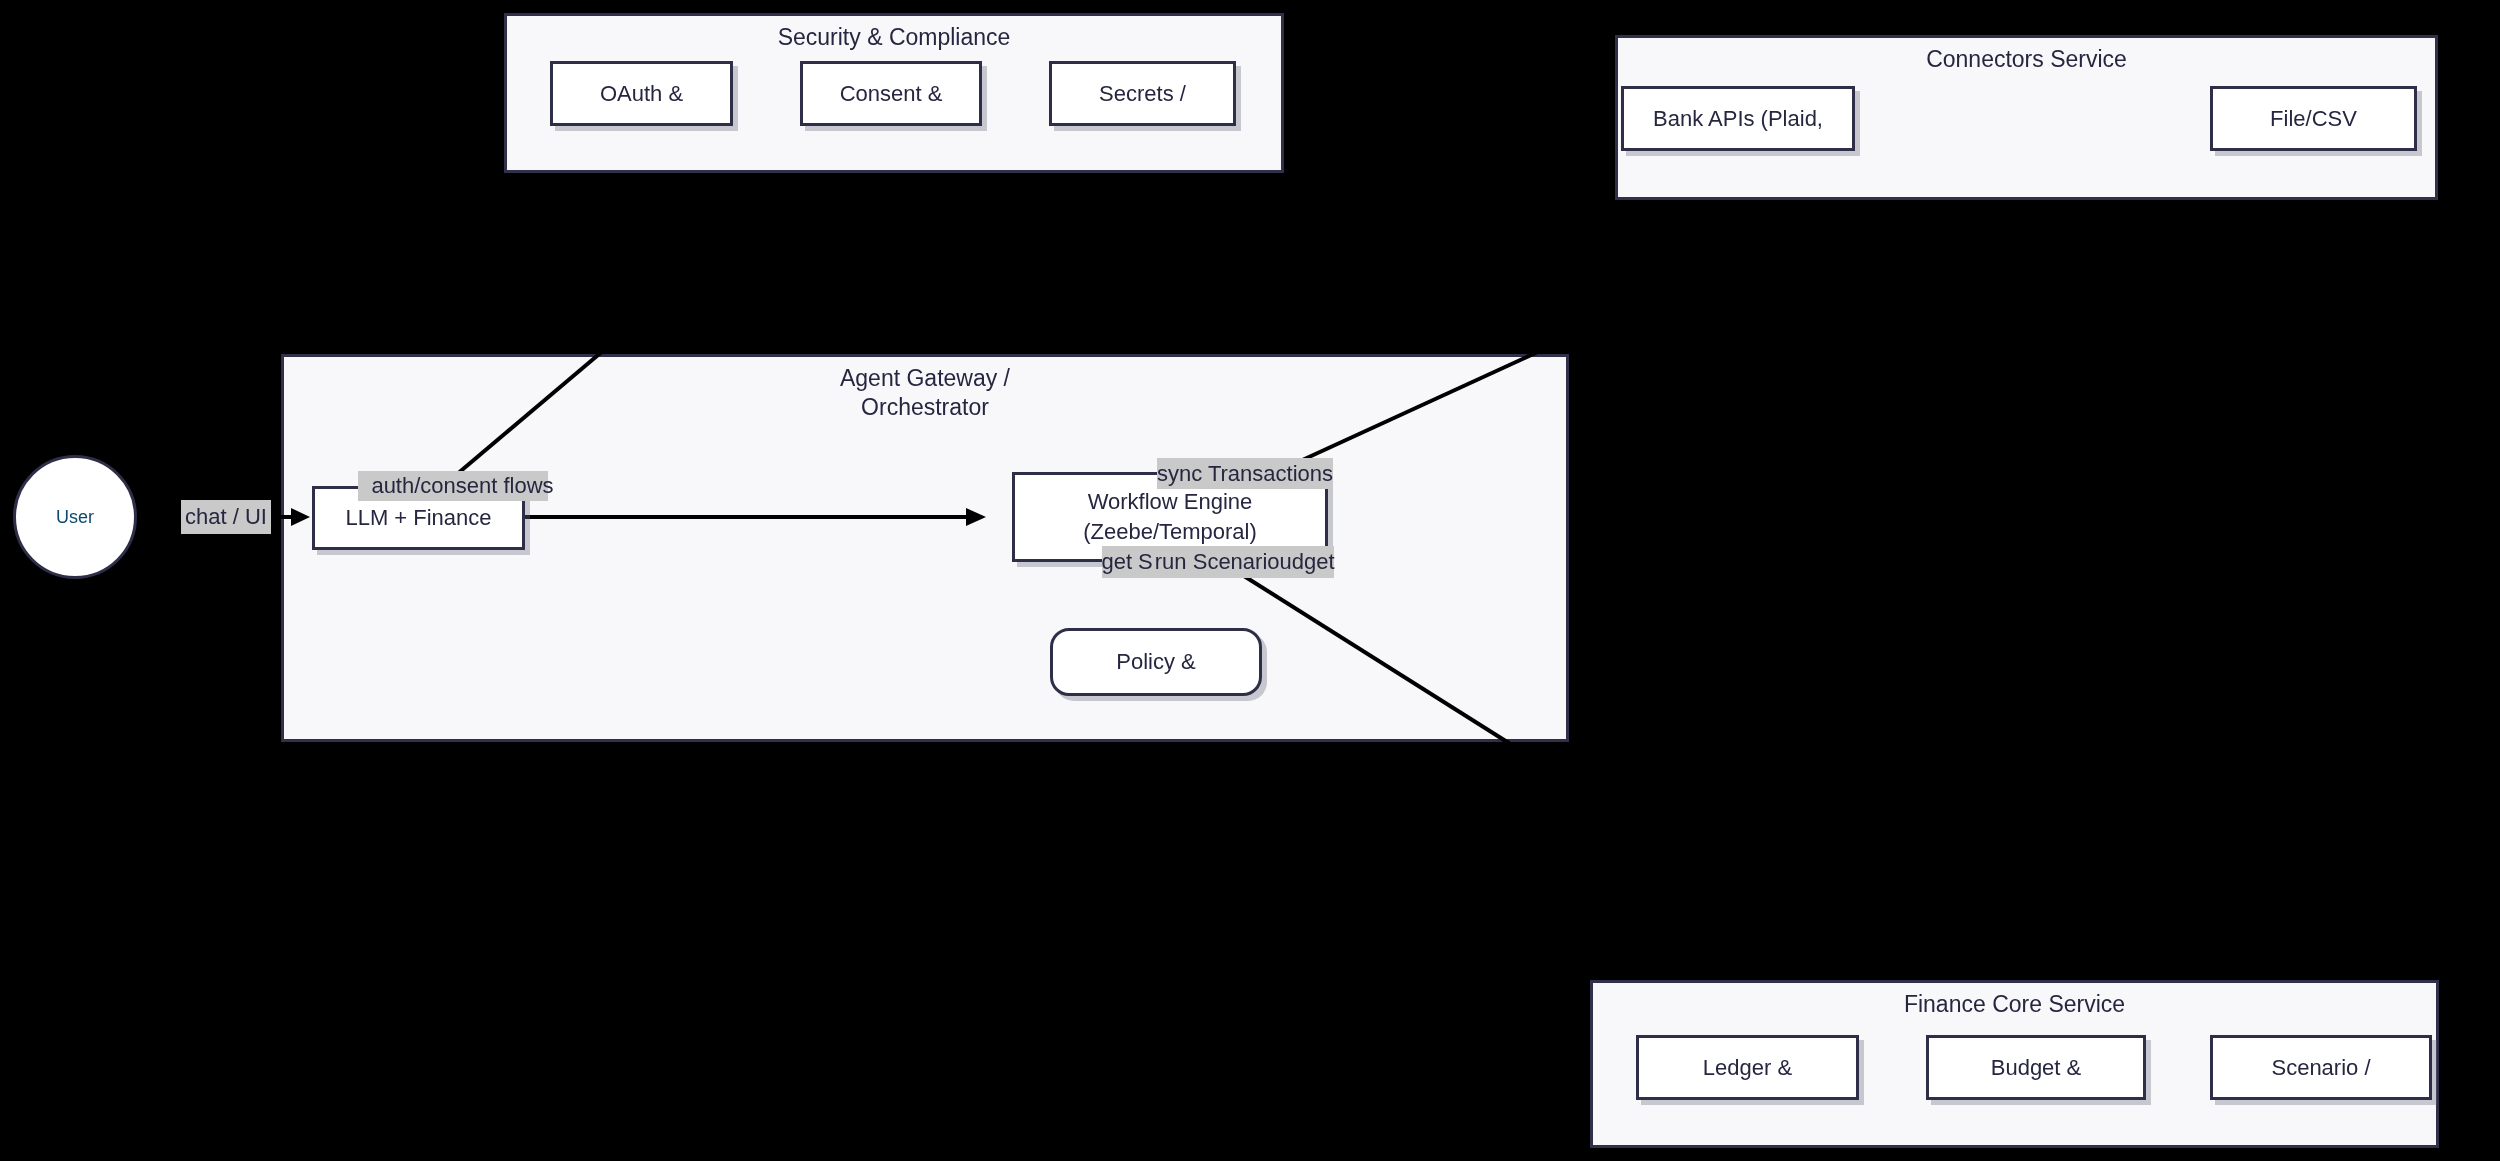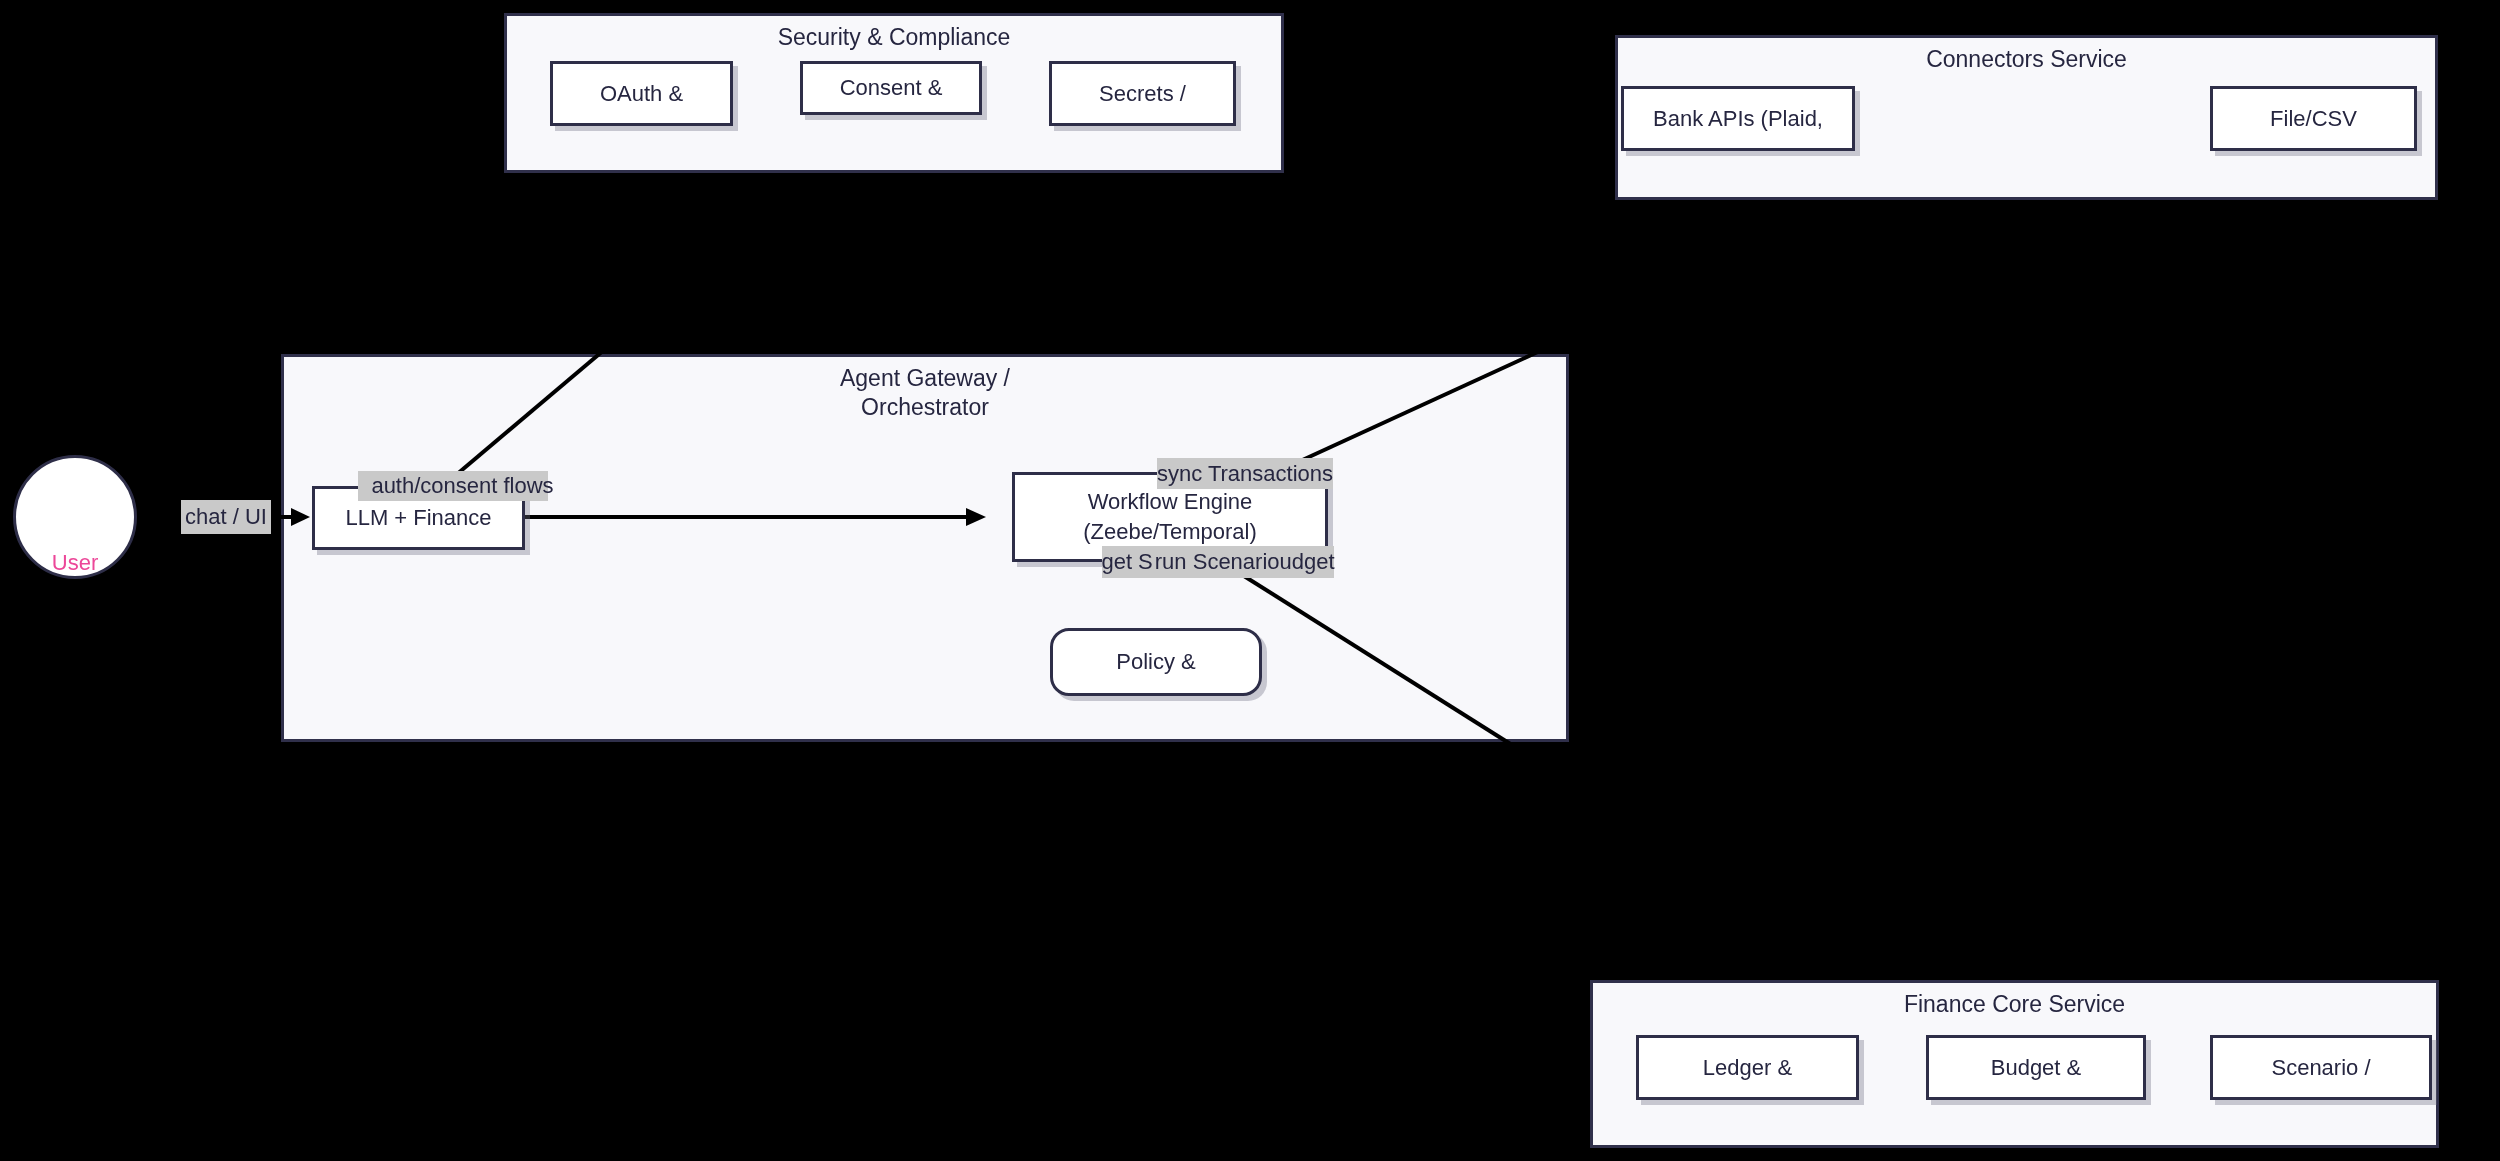--- a/index.html
+++ b/index.html
@@ -14,36 +14,36 @@
   #cluster-finance{left:1590px;top:980px;width:849px;height:168px;}
   .cluster-title{position:absolute;top:7px;left:0;right:0;text-align:center;
     font-size:23px;line-height:29px;color:#262640;z-index:1;}
 
   
   .node{position:absolute;background:#fff;border:3px solid #2e2e48;box-sizing:border-box;
     display:flex;flex-direction:column;align-items:center;justify-content:center;
     font-size:22px;line-height:30px;color:#262640;text-align:left;white-space:nowrap;
     box-shadow:5px 5px 0 rgba(110,110,130,0.35);z-index:3;}
   #node-oauth{left:550px;top:61px;width:183px;height:65px;}
-  #node-consent{left:800px;top:61px;width:182px;height:54px;}
+  #node-consent{left:800px;top:61px;width:182px;height:65px;}
   #node-secrets{left:1049px;top:61px;width:187px;height:65px;}
   #node-bank{left:1621px;top:86px;width:234px;height:65px;}
   #node-brokerage{left:1960px;top:86px;width:184px;height:65px;}
   #node-filecsv{left:2210px;top:86px;width:207px;height:65px;}
   #node-llm{left:312px;top:486px;width:213px;height:64px;}
   #node-workflow{left:987px;top:472px;width:316px;height:90px;margin-left:25px;}
   #node-policy{left:1050px;top:628px;width:212px;height:68px;border-radius:19px;}
   #node-ledger{left:1636px;top:1035px;width:223px;height:65px;}
   #node-budget{left:1926px;top:1035px;width:220px;height:65px;}
   #node-scenario{left:2210px;top:1035px;width:222px;height:65px;}
 
   
   #actor-user{position:absolute;left:13px;top:455px;width:124px;height:124px;border-radius:50%;
-    background:#fff;border:3px solid #2e2e48;box-sizing:border-box;display:flex;align-items:flex-end;
-    justify-content:center;font-size:22px;color:#ec4899;z-index:3;}
+    background:#fff;border:3px solid #2e2e48;box-sizing:border-box;display:flex;align-items:center;
+    justify-content:center;font-size:18px;color:#0c4a6e;z-index:3;}
 
   
   #edges{position:absolute;left:0;top:0;width:2500px;height:1161px;z-index:2;pointer-events:none;}
   #edges line{stroke:#000;stroke-width:4;}
   #edges polygon{fill:#000;}
 
   
   .edge-label{position:absolute;background:#c9c9c9;color:#262640;font-size:22px;
     display:flex;align-items:center;justify-content:center;white-space:nowrap;
     box-sizing:border-box;z-index:4;}

